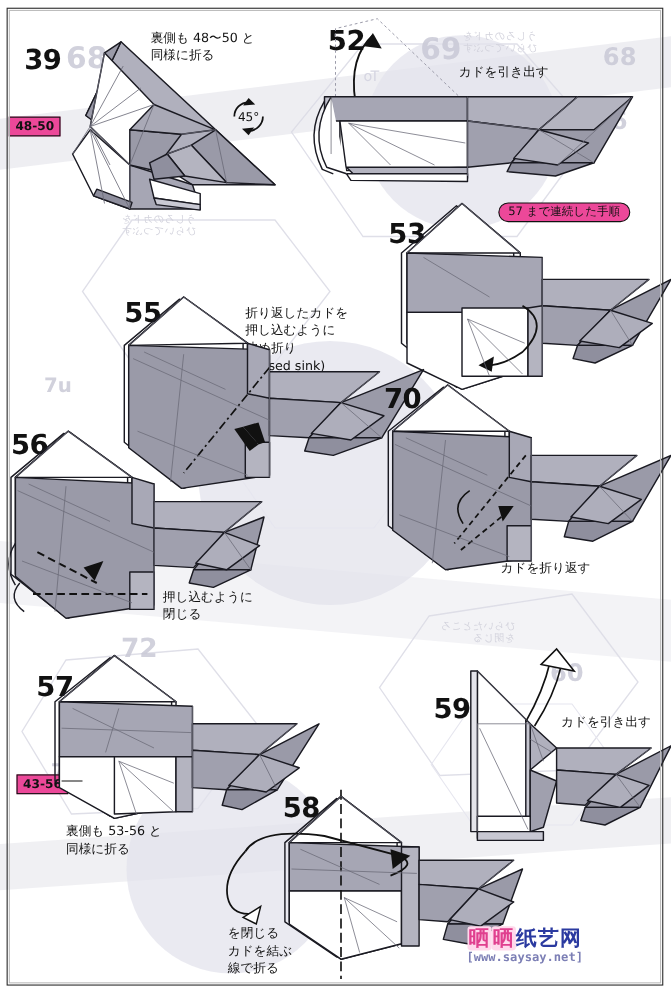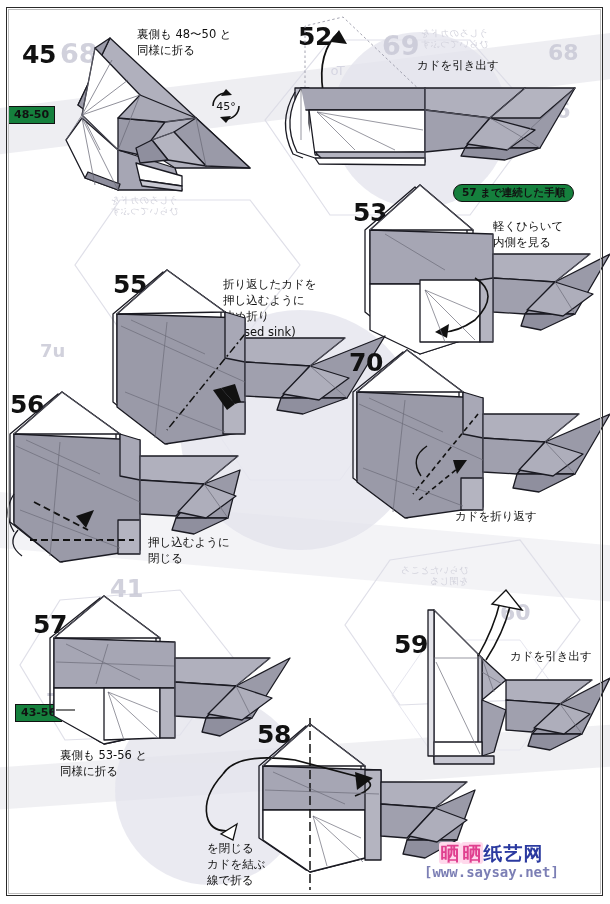--- a/index.html
+++ b/index.html
@@ -78,21 +78,21 @@
     font-family:"DejaVu Sans","Liberation Sans",sans-serif;
     font-size:11.5px;
     line-height:16px;
     color:#111;
     white-space:pre-line;
   }
 
   .tagbox{
     position:absolute;
     border:1.3px solid #111;
-    background:#15803d;
+    background:#ec4899;
     color:#111;
     font-size:11px;
     font-weight:bold;
     padding:1px 5px 2px 5px;
     font-family:"DejaVu Sans","Liberation Sans",sans-serif;
     line-height:13px;
   }
   .tagbox.rounded{
     border-radius:9px;
     font-weight:normal;
@@ -130,21 +130,21 @@
   }
   #wm-cn .pink{
     color:#e0408f;
     background:#ffd9ec;
     border-radius:3px;
     padding:0 1px;
   }
   #wm-url{
     margin-top:2px;
     font-family:"DejaVu Sans Mono","Liberation Mono",monospace;
-    font-size:14px;
+    font-size:11px;
     font-weight:bold;
     color:#7c7fb5;
     white-space:nowrap;
   }
 
   svg{ display:block; overflow:visible; }
 </style>
 </head>
 <body>
 
@@ -171,34 +171,34 @@
       <g fill="none" stroke="#e6e6ef" stroke-width="1">
         <path d="M250 370 L340 370 L380 425 L340 480 L250 480 L212 425 Z"></path>
         <path d="M430 640 L520 640 L560 695 L520 750 L430 750 L392 695 Z"></path>
       </g>
     </svg>
 
     <div class="ghost-num" style="left:60px;top:38px;font-size:27px;">68</div>
     <div class="ghost-num" style="left:382px;top:30px;font-size:27px;">69</div>
     <div class="ghost-num" style="left:548px;top:40px;font-size:22px;">68</div>
     <div class="ghost-num" style="left:540px;top:98px;font-size:22px;">66</div>
-    <div class="ghost-num" style="left:110px;top:575px;font-size:24px;">41</div>
+    <div class="ghost-num" style="left:110px;top:575px;font-size:24px;">72</div>
     <div class="ghost-num" style="left:500px;top:600px;font-size:22px;">60</div>
     <div class="ghost-num" style="left:46px;top:690px;font-size:21px;">70</div>
     <div class="ghost-num" style="left:40px;top:340px;font-size:18px;">7u</div>
 
     <div class="ghost-txt" style="left:110px;top:195px;">うしろのカドを<br>ひらいてつぶす</div>
     <div class="ghost-txt" style="left:420px;top:28px;">うしろのカドを<br>ひらいてつぶす</div>
     <div class="ghost-txt" style="left:400px;top:565px;">ひらいたところ<br>を閉じる</div>
     <div class="ghost-txt" style="left:60px;top:540px;">カドを引き出す</div>
     <div class="ghost-txt" style="left:330px;top:65px;font-size:13px;color:#d6d6e2;">To</div>
   </div>
 
   <div class="step" style="left:0;top:0;width:300px;height:195px;">
-    <div class="step-num" style="left:22px;top:40px;">45</div>
+    <div class="step-num" style="left:22px;top:40px;">39</div>
     <div class="caption" style="left:137px;top:26px;">裏側も 48〜50 と
 同様に折る</div>
     <div class="tagbox" style="left:8px;top:106px;">48-50</div>
 
     <svg width="300" height="195" style="position:absolute;left:0;top:0;">
       <g stroke="#1a1a22" stroke-width="1.3" stroke-linejoin="round">
 
         <polygon points="110,38 250,168 175,168 78,105" fill="#b0b0bd"></polygon>
         <polygon points="110,38 95,48 95,118 78,105" fill="#9a9aa8"></polygon>
 
@@ -293,23 +293,21 @@
         <line x1="215" y1="118" x2="250" y2="88"></line>
         <line x1="215" y1="118" x2="265" y2="148"></line>
         <line x1="232" y1="150" x2="300" y2="88"></line>
         <line x1="26" y1="88" x2="26" y2="140"></line>
       </g>
     </svg>
   </div>
 
   <div class="step" style="left:325px;top:182px;width:285px;height:190px;">
     <div class="step-num" style="left:28px;top:16px;">53</div>
-    <div class="tagbox rounded" style="left:128px;top:2px;font-weight:bold;">57 まで連続した手順</div>
-    <div class="caption" style="left:168px;top:36px;">軽くひらいて
-内側を見る</div>
+    <div class="tagbox rounded" style="left:128px;top:2px;">57 まで連続した手順</div>
 
     <svg width="285" height="190" style="position:absolute;left:0;top:0;">
       <g stroke="#1a1a22" stroke-width="1.3" stroke-linejoin="round">
 
         <polygon points="95,3 148,48 148,155 95,172 45,130 45,48" fill="#ffffff"></polygon>
         <polygon points="90,5 142,48 142,155 90,170 40,130 40,48" fill="none"></polygon>
 
         <polygon points="95,3 148,48 45,48" fill="#ffffff"></polygon>
 
         <polygon points="45,48 168,52 168,102 45,102" fill="#a6a6b4"></polygon>

